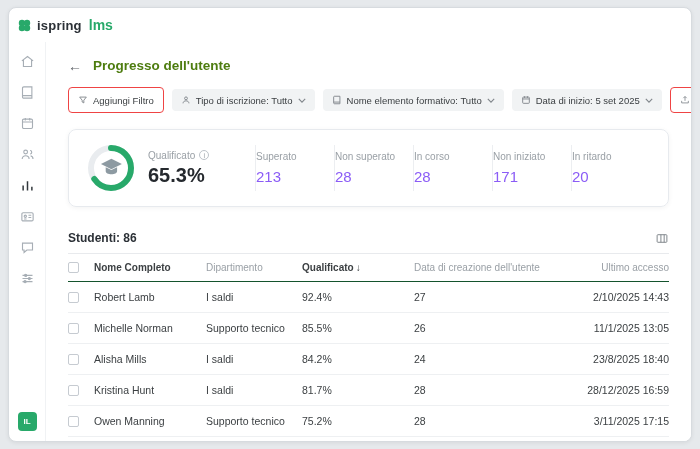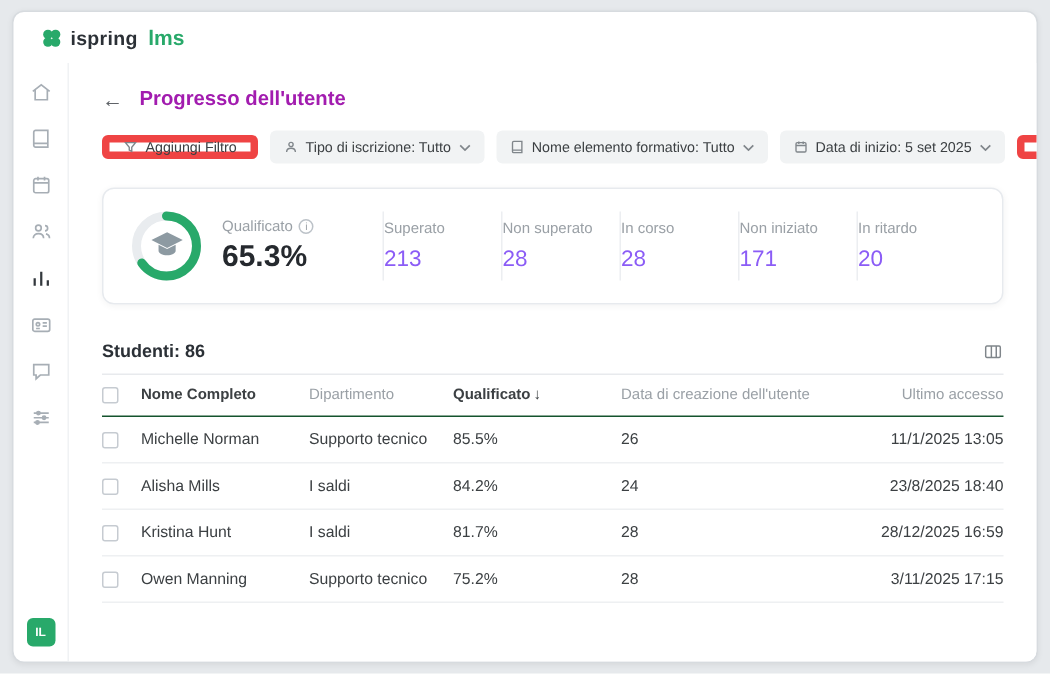--- a/index.html
+++ b/index.html
@@ -1,37 +1,37 @@
 <!DOCTYPE html>
 <html><head>
 <meta charset="utf-8">
 <style>
   *{box-sizing:border-box;margin:0;padding:0}
   html,body{width:700px;height:449px}
   body{background:#e6e9ec;font-family:"Liberation Sans",sans-serif;position:relative;overflow:hidden;color:#2b3036}
   .window{position:absolute;left:8px;top:7px;width:684px;height:435px;background:#fff;border:1px solid #d7dbdf;border-radius:8px;overflow:hidden;box-shadow:0 1px 4px rgba(0,0,0,.07)}
   
-  .topbar{height:34px;display:flex;align-items:center;padding-left:18px}
+  .topbar{height:34px;display:flex;align-items:center;padding-left:8px}
   .logo{display:flex;align-items:center;gap:5px}
   .logo-text{font-size:13px;font-weight:bold;letter-spacing:.2px}
   .logo-suffix{font-size:14px;font-weight:bold;color:#28a96a;margin-left:2px}
   
   .sidebar{position:absolute;left:0;top:34px;bottom:0;width:37px;border-right:1px solid #f0f2f4;display:flex;flex-direction:column;align-items:center;padding:10px 0 10px 0;gap:13px}
   .side-item{width:20px;height:18px;display:flex;align-items:center;justify-content:center;color:#a7aeb5;cursor:pointer}
   .side-item.active{color:#33383d}
   .side-item svg{width:15px;height:15px}
   .avatar{margin-top:auto;width:19px;height:19px;border-radius:4px;background:#28a96a;color:#fff;font-size:8px;font-weight:bold;display:flex;align-items:center;justify-content:center}
   
   .main{position:absolute;left:37px;top:34px;right:0;bottom:0;padding:0 22px;background:#fff}
   .page-header{display:flex;align-items:center;gap:11px;margin-top:16px}
   .back-btn{font-size:14px;color:#5f6368;line-height:1;cursor:pointer}
-  .page-title{font-size:13.5px;font-weight:bold;color:#a21caf}
+  .page-title{font-size:13.5px;font-weight:bold;color:#4d7c0f}
   
   .filter-row{display:flex;align-items:center;gap:8px;margin-top:14px}
-  .btn-outline{display:inline-flex;align-items:center;gap:5px;height:16px;padding:0 9px;border:5px solid #ef4444;border-radius:4px;background:#fff;font-size:9.5px;color:#3c4043;cursor:pointer;white-space:nowrap}
+  .btn-outline{display:inline-flex;align-items:center;gap:5px;height:26px;padding:0 9px;border:1px solid #ef4444;border-radius:4px;background:#fff;font-size:9.5px;color:#3c4043;cursor:pointer;white-space:nowrap}
   .chip{display:inline-flex;align-items:center;gap:5px;height:22px;padding:0 9px;border-radius:4px;background:#f1f3f4;font-size:9.5px;color:#3c4043;cursor:pointer;white-space:nowrap}
   .chip svg,.btn-outline svg{color:#80868b}
   .right-tools{margin-left:auto;display:flex;align-items:center;gap:10px}
   .chev{width:8px;height:5px}
   
   .summary-card{margin-top:16px;height:78px;border:1px solid #e7eaee;border-radius:8px;box-shadow:0 1px 5px rgba(0,0,0,.05);display:flex;align-items:center;padding:0 18px}
   .qual-block{display:flex;align-items:center;gap:13px;padding-right:20px;min-width:168px}
   .qual-text .lbl{font-size:10px;color:#9aa0a6;display:flex;align-items:center;gap:4px}
   .qual-text .val{font-size:20px;font-weight:bold;color:#25292e;margin-top:3px}
   .info-i{display:inline-flex;width:10px;height:10px;border:1px solid #bcc2c8;border-radius:50%;color:#9aa0a6;font-size:7px;align-items:center;justify-content:center;cursor:pointer;font-style:normal}
@@ -247,20 +247,28 @@
         <tr>
           <th class="col-cb"><span class="checkbox"></span></th>
           <th class="col-name dark"><span>Nome Completo</span></th>
           <th class="col-dept"><span>Dipartimento</span></th>
           <th class="col-qual dark"><span>Qualificato</span><span class="sort-ind">↓</span></th>
           <th class="col-created"><span>Data di creazione dell'utente</span></th>
           <th class="col-access"><span>Ultimo accesso</span></th>
         </tr>
       </thead>
       <tbody>
+  <tr>
+    <td class="col-cb"><span class="checkbox"></span></td>
+    <td class="col-name">Robert Lamb</td>
+    <td class="col-dept">I saldi</td>
+    <td class="col-qual">92.4%</td>
+    <td class="col-created">27</td>
+    <td class="col-access">2/10/2025 14:43</td>
+  </tr>
 
   <tr>
     <td class="col-cb"><span class="checkbox"></span></td>
     <td class="col-name">Michelle Norman</td>
     <td class="col-dept">Supporto tecnico</td>
     <td class="col-qual">85.5%</td>
     <td class="col-created">26</td>
     <td class="col-access">11/1/2025 13:05</td>
   </tr>
 

